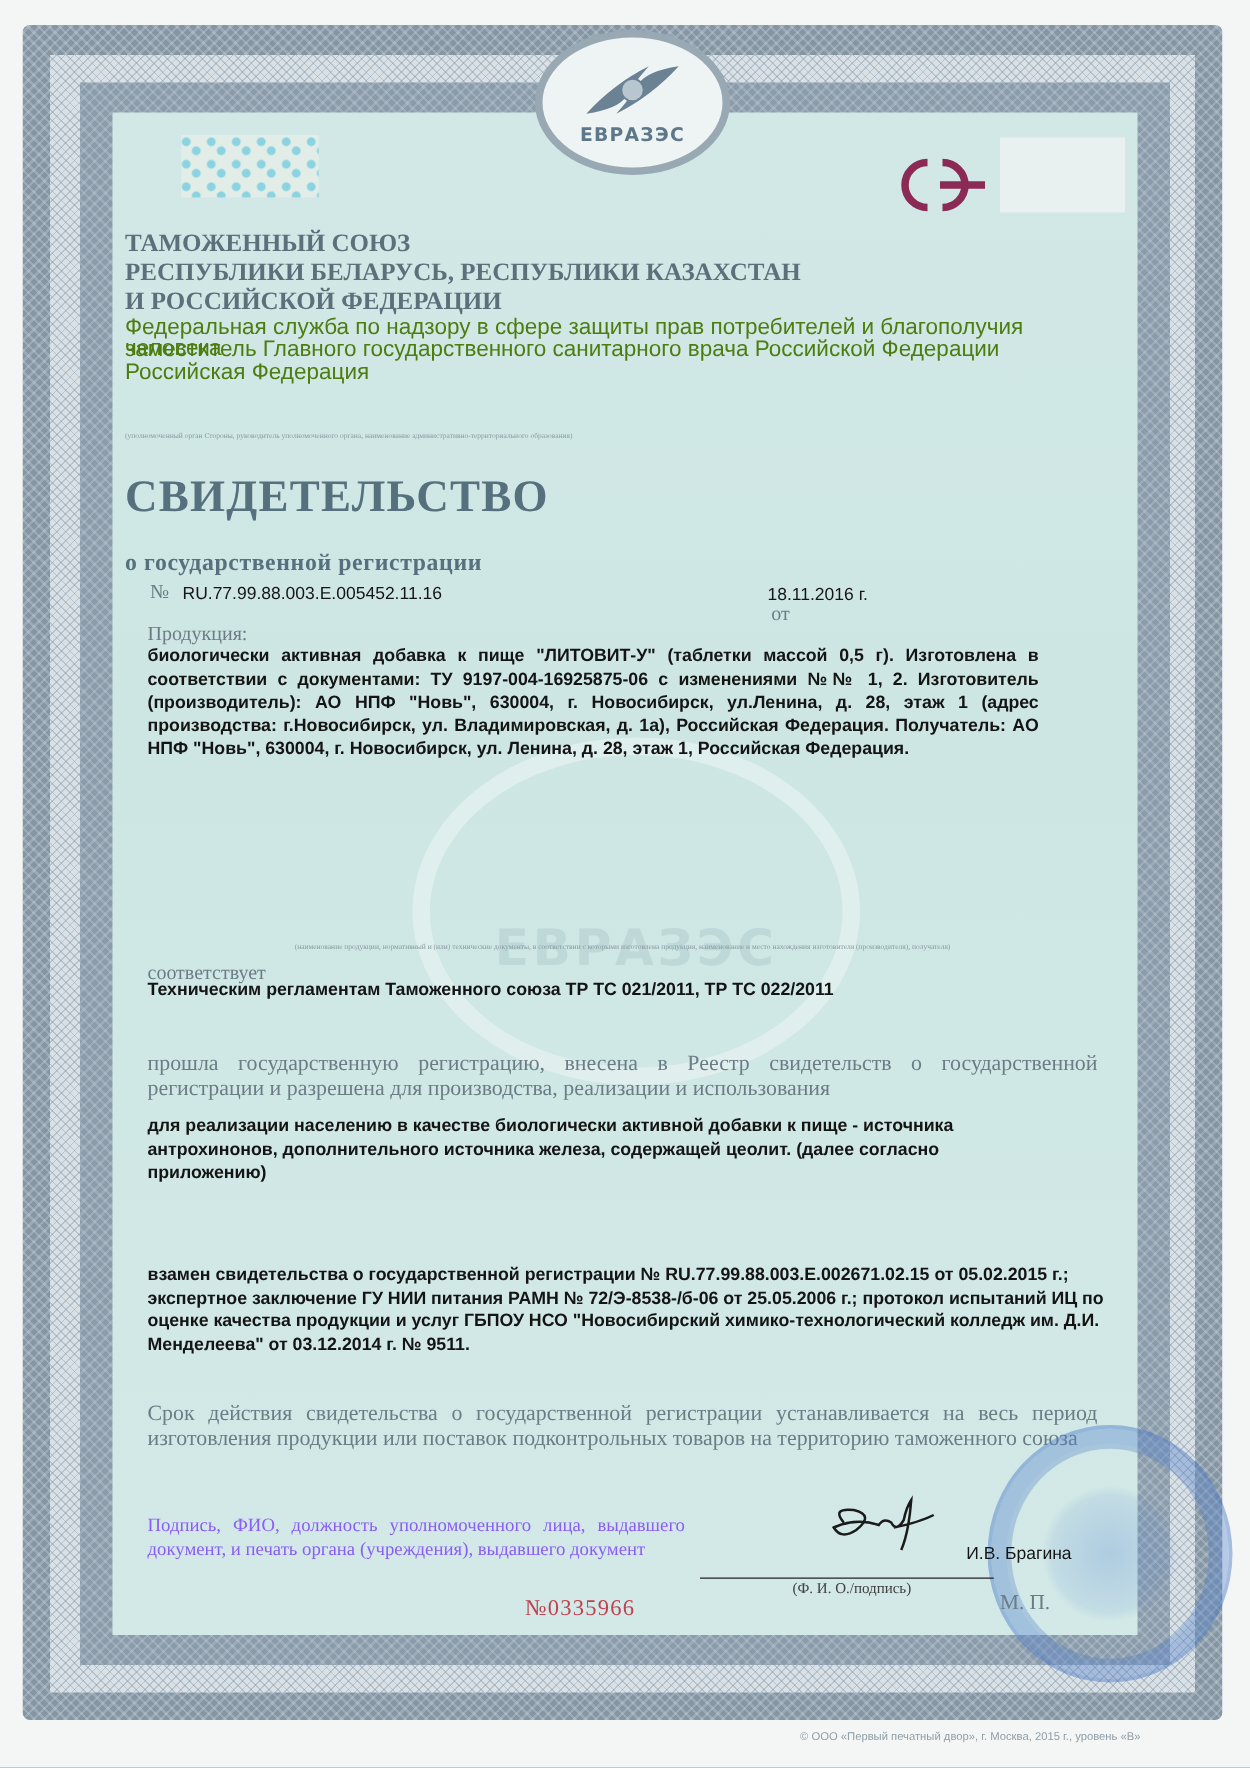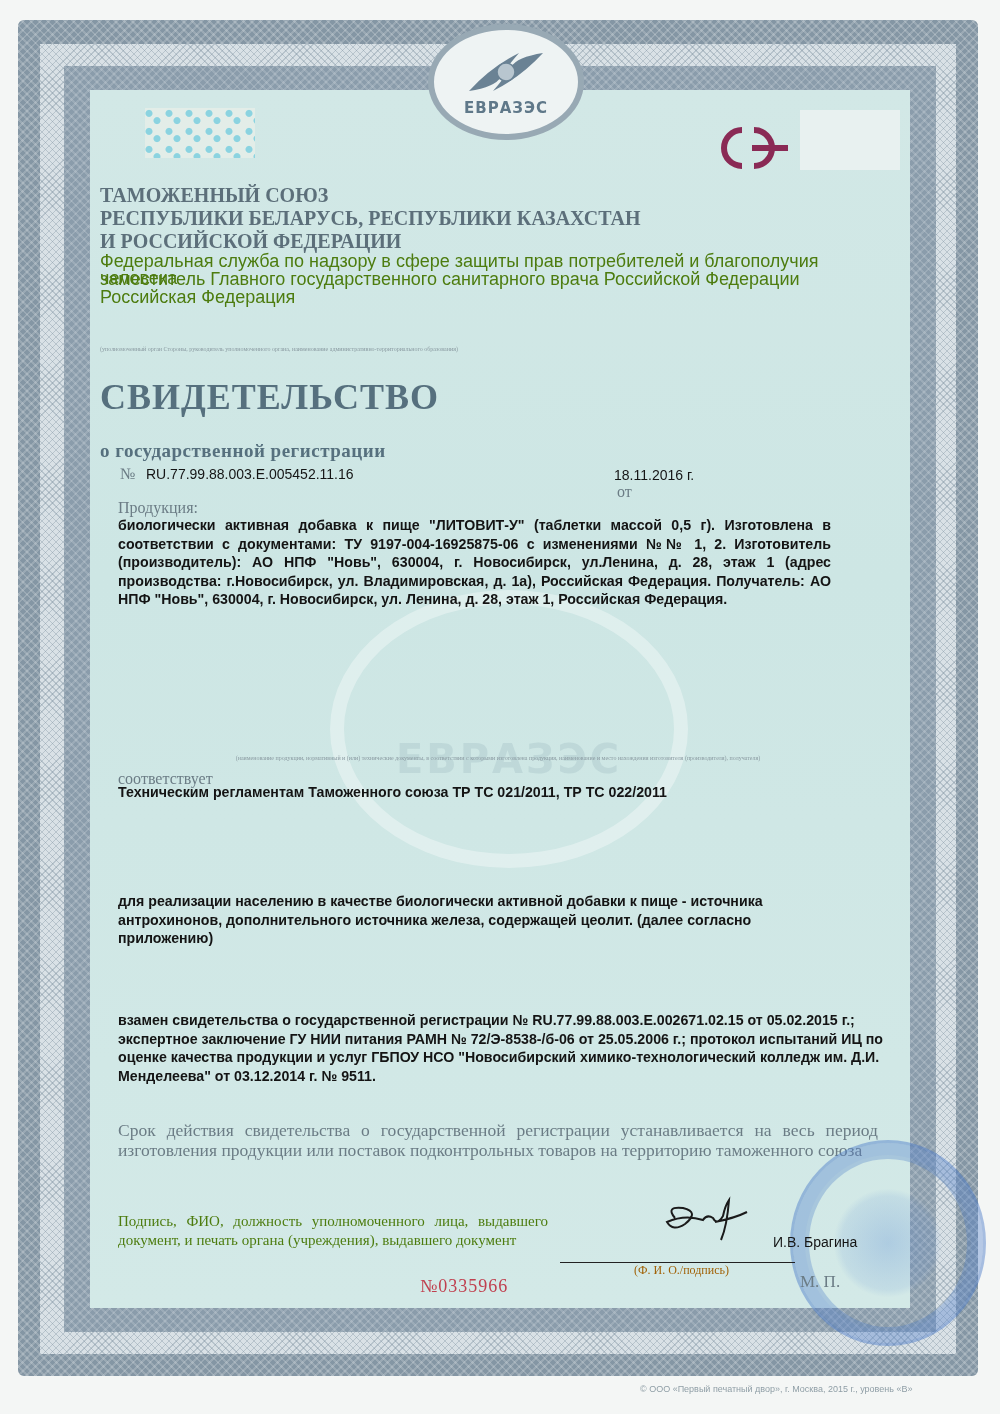--- a/index.html
+++ b/index.html
@@ -149,35 +149,36 @@
   <div class="t serif label-serif" style="left:590px; top:483px;margin-left:27px;">от</div>
   <div class="t row" style="left:614px; top:467px;">18.11.2016 г.</div>
 
   <div class="t serif label-serif" style="left:118px; top:499px;">Продукция:</div>
   <div class="t fill justify" style="left:118px; top:516px; width:713px;">биологически активная добавка к пище "ЛИТОВИТ-У" (таблетки массой 0,5 г). Изготовлена в соответствии с документами: ТУ 9197-004-16925875-06 с изменениями №№ 1, 2. Изготовитель (производитель): АО НПФ "Новь", 630004, г. Новосибирск, ул.Ленина, д. 28, этаж 1 (адрес производства: г.Новосибирск, ул. Владимировская, д. 1а), Российская Федерация.  Получатель: АО НПФ "Новь", 630004, г. Новосибирск, ул. Ленина, д. 28, этаж 1, Российская Федерация.</div>
   <div class="t serif caption" style="left:118px; top:755px; width:760px; text-align:center;">(наименование продукции, нормативный и (или) технические документы, в соответствии с которыми изготовлена продукция, наименование и место нахождения изготовителя (производителя), получателя)</div>
 
   <div class="t serif label-serif" style="left:118px; top:770px;">соответствует</div>
   <div class="t fill" style="left:118px; top:783px;">Техническим регламентам Таможенного союза ТР ТС 021/2011, ТР ТС 022/2011</div>
 
+  <div class="t serif-block" style="left:118px; top:840px; width:760px;">прошла государственную регистрацию, внесена в Реестр свидетельств о государственной регистрации и разрешена для производства, реализации и использования</div>
   <div class="t fill" style="left:118px; top:892px; width:720px;">для реализации населению в качестве биологически активной добавки к пище - источника антрохинонов, дополнительного источника железа, содержащей цеолит. (далее согласно приложению)</div>
 
   <div class="t fill" style="left:118px; top:1011px; width:765px;">взамен свидетельства о государственной регистрации № RU.77.99.88.003.E.002671.02.15 от 05.02.2015 г.; экспертное заключение ГУ НИИ питания РАМН № 72/Э-8538-/б-06 от 25.05.2006 г.; протокол испытаний ИЦ по оценке качества продукции и услуг ГБПОУ НСО "Новосибирский химико-технологический колледж им. Д.И. Менделеева" от 03.12.2014 г. № 9511.</div>
 
   <div class="t serif-block" style="left:118px; top:1120px; width:760px;">Срок действия свидетельства о государственной регистрации устанавливается на весь период изготовления продукции или поставок подконтрольных товаров на территорию таможенного союза</div>
 
   <div class="stamp">
       <div class="stamp-inner"></div>
     </div>
 
-  <div class="t serif" style="left:118px; top:1212px; width:430px; font-size:15px; line-height:19px; color:#4d7c0f; text-align:justify;">Подпись, ФИО, должность уполномоченного лица, выдавшего документ, и печать органа (учреждения), выдавшего документ</div>
+  <div class="t serif" style="left:118px; top:1212px; width:430px; font-size:15px; line-height:19px; color:#8b5cf6; text-align:justify;">Подпись, ФИО, должность уполномоченного лица, выдавшего документ, и печать органа (учреждения), выдавшего документ</div>
   <svg style="position:absolute; left:655px; top:1196px;" width="100" height="50" viewBox="0 0 100 50">
     <path d="M20 22 Q10 10 28 12 Q45 16 30 28 Q18 36 12 26 Q30 18 48 24 Q52 18 58 22 Q62 30 68 20 Q70 10 74 4 Q72 30 66 44 M60 26 Q80 22 92 16" fill="none" stroke="#1b1b1b" stroke-width="2"></path>
   </svg>
   <div class="t row" style="left:773px; top:1234px;">И.В. Брагина</div>
   <div class="sigline"></div>
-  <div class="t serif" style="left:634px; top:1263px; font-size:12px; color:#a16207;">(Ф. И. О./подпись)</div>
+  <div class="t serif" style="left:634px; top:1263px; font-size:12px; color:#404040;">(Ф. И. О./подпись)</div>
   <div class="t serif" style="left:800px; top:1272px; font-size:17px; color:#6b7c85;">М. П.</div>
 
   <div class="t red-num" style="left:420px; top:1276px;">№0335966</div>
 
   <div class="footer">© ООО «Первый печатный двор», г. Москва, 2015 г., уровень «В»</div>
 </div>
 
 </body></html>

